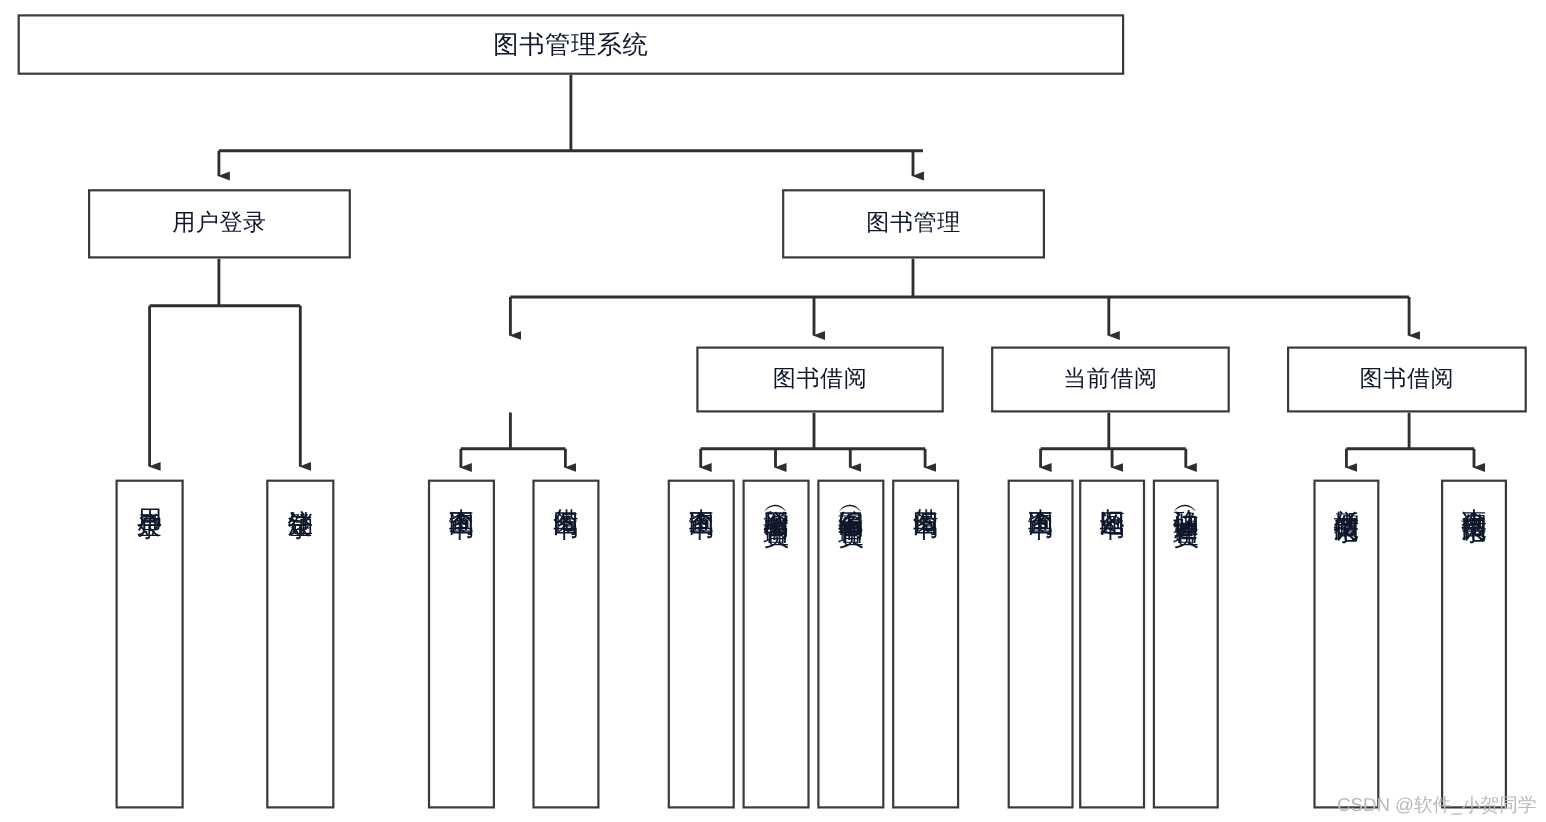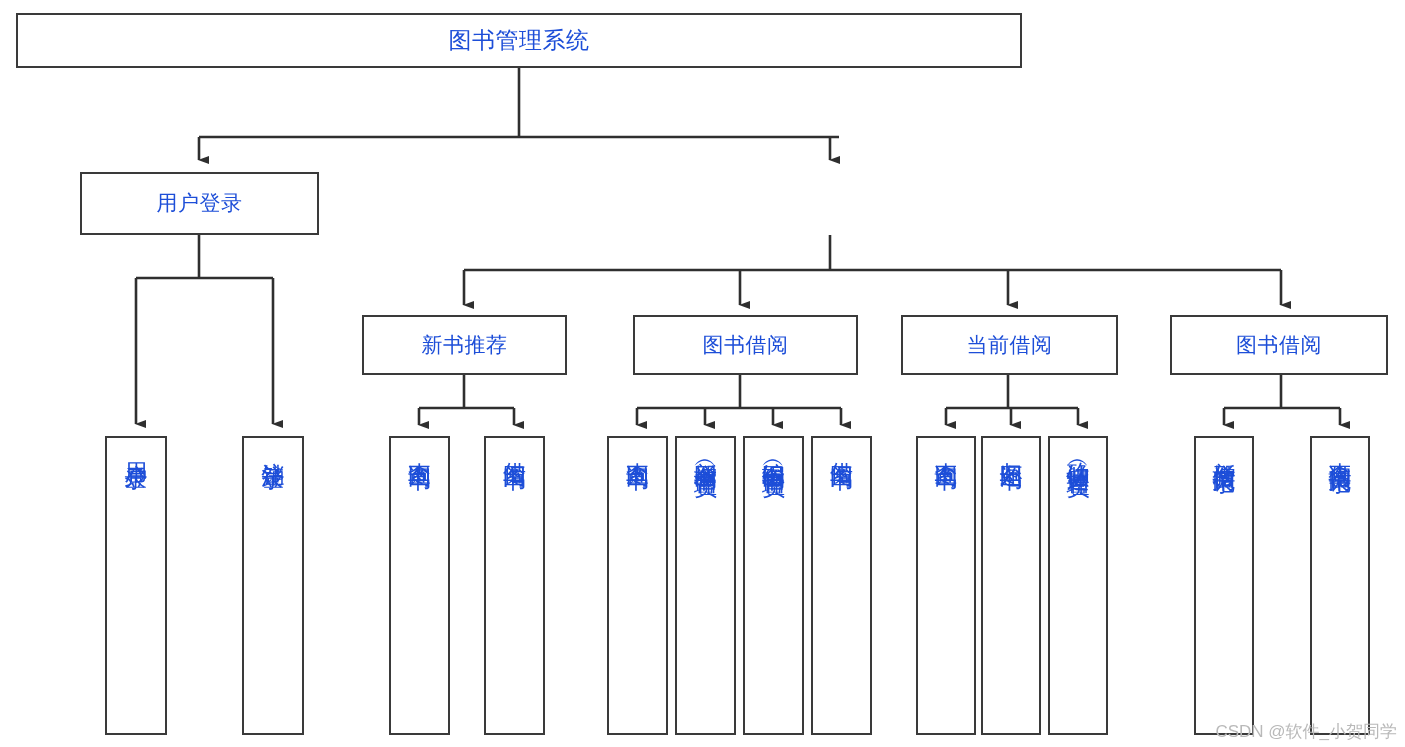--- a/index.html
+++ b/index.html
@@ -27,21 +27,21 @@
     pointer-events: none;
   }
   .node {
     position: absolute;
     box-sizing: border-box;
     background: #ffffff;
     border: 2px solid #3a3a3a;
     display: flex;
     align-items: center;
     justify-content: center;
-    color: #1d4ed8;
+    color: #0f172a;
     z-index: 3;
   }
   .node-label {
     display: block;
     text-align: center;
     line-height: 1.05;
     letter-spacing: 0.5px;
   }
   .node.root .node-label {
     font-size: 23px;
@@ -129,24 +129,24 @@
     </g>
   </svg>
 
   <div class="node root" style="left:16px; top:13px; width:1006px; height:55px;">
     <span class="node-label">图书管理系统</span>
   </div>
 
   <div class="node level1" style="left:80px; top:172px; width:239px; height:63px;">
     <span class="node-label">用户登录</span>
   </div>
-
-  <div class="node level2" style="left:362px; top:315px; width:205px; height:60px;">
-    <span class="node-label">新书推荐</span>
-  </div>
+  <div class="node level1" style="left:711px; top:172px; width:239px; height:63px;">
+    <span class="node-label">图书管理</span>
+  </div>
+
   <div class="node level2" style="left:633px; top:315px; width:225px; height:60px;">
     <span class="node-label">图书借阅</span>
   </div>
   <div class="node level2" style="left:901px; top:315px; width:217px; height:60px;">
     <span class="node-label">当前借阅</span>
   </div>
   <div class="node level2" style="left:1170px; top:315px; width:218px; height:60px;">
     <span class="node-label">图书借阅</span>
   </div>
 

